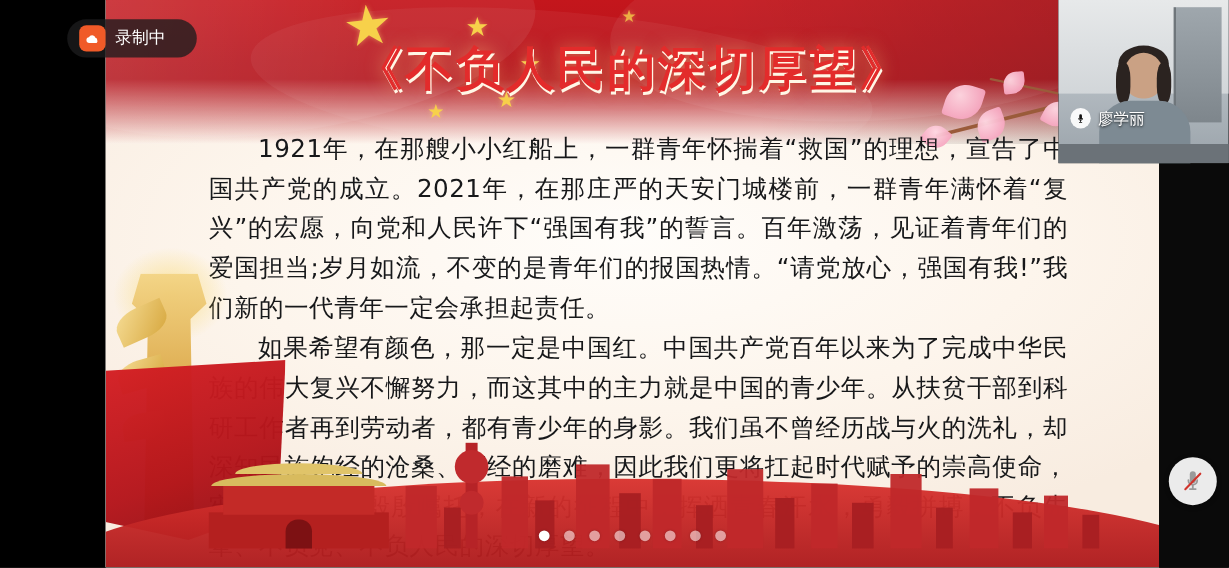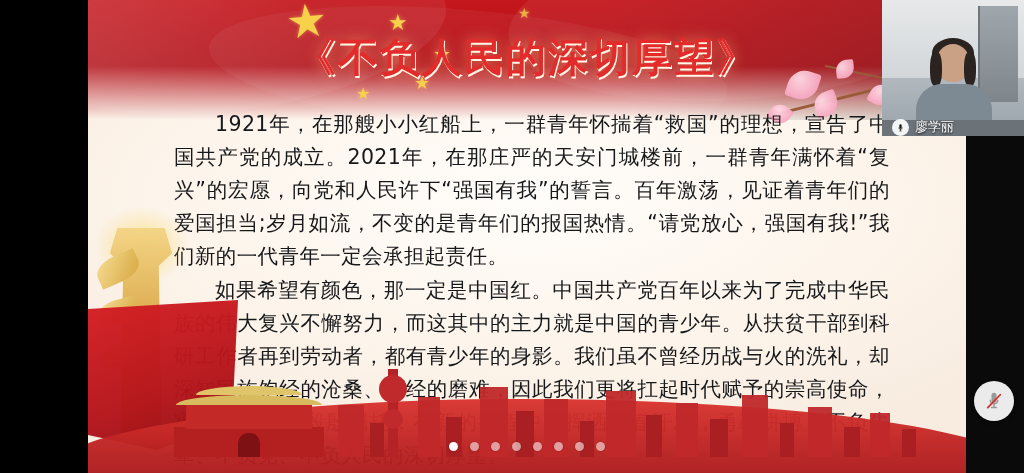--- a/index.html
+++ b/index.html
@@ -280,21 +280,21 @@
     background: #7d8a93;
   }
   .tv-desk {
     position: absolute; left: 0; bottom: 0; width: 142px; height: 16px;
     background: #6b7278;
   }
 
   .name-strip {
     position: absolute; right: 0; top: 90px;
     width: 142px; height: 46px;
-    display: flex; align-items: flex-end; gap: 6px;
+    display: flex; align-items: flex-start; gap: 6px;
     padding-left: 10px;
     background: rgba(0,0,0,.0);
     z-index: 21;
   }
   .mic-badge {
     width: 17px; height: 17px; border-radius: 50%;
     background: rgba(255,255,255,.92);
     display: flex; align-items: center; justify-content: center;
     flex: 0 0 auto;
   }
@@ -416,20 +416,28 @@
       <span class="dot"></span>
       <span class="dot"></span>
       <span class="dot"></span>
       <span class="dot"></span>
     </div>
   </div>
 
   <div class="bar-right"></div>
   <div class="right-shade"></div>
 
+  <div class="rec-pill">
+    <span class="rec-icon">
+      <svg width="14" height="14" viewBox="0 0 24 24" fill="#fff">
+        <path d="M19 14.5a3.5 3.5 0 0 0-2.6-3.39A5 5 0 0 0 7 10.5a4 4 0 0 0 .5 7.97H18a3.5 3.5 0 0 0 1-3.97z"></path>
+      </svg>
+    </span>
+    <span>录制中</span>
+  </div>
 
   <div class="tile">
     <div class="tile-video">
       <div class="tv-wall"></div>
       <div class="tv-door"></div>
       <div class="tv-person-hair"></div>
       <div class="tv-person-head"></div>
       <div class="tv-person-hair2"></div>
       <div class="tv-person-hair3"></div>
       <div class="tv-person-body"></div>

